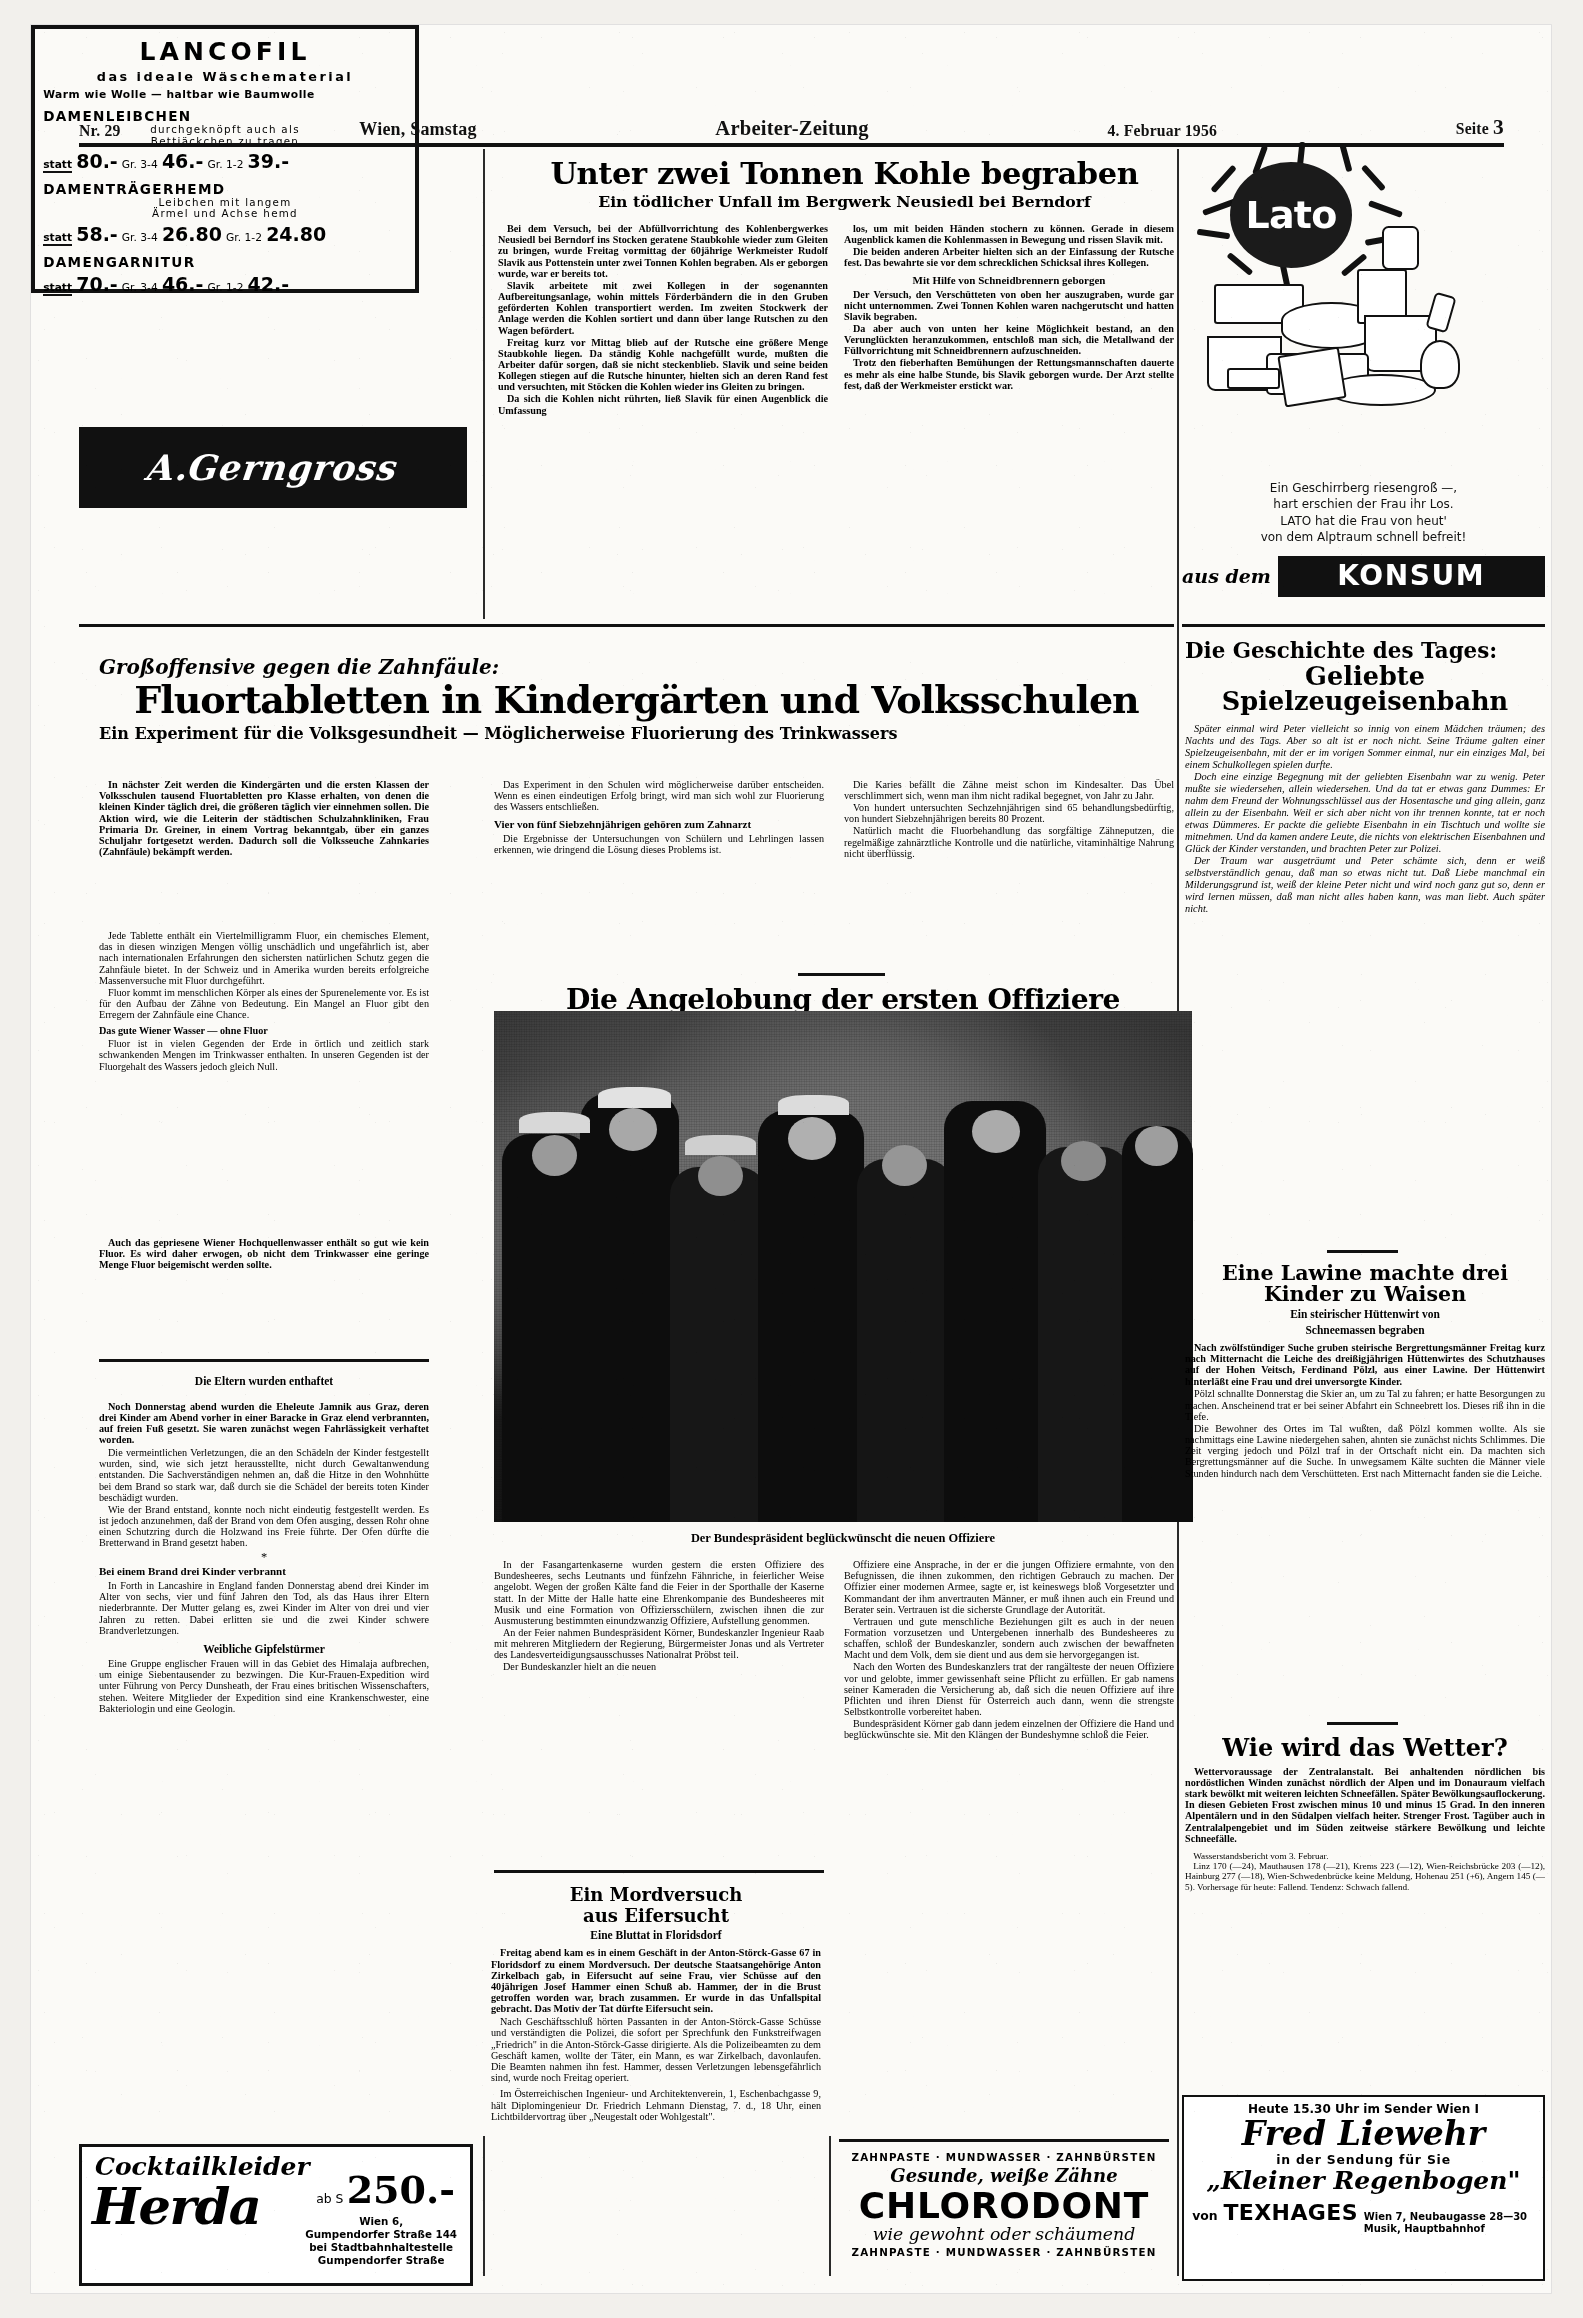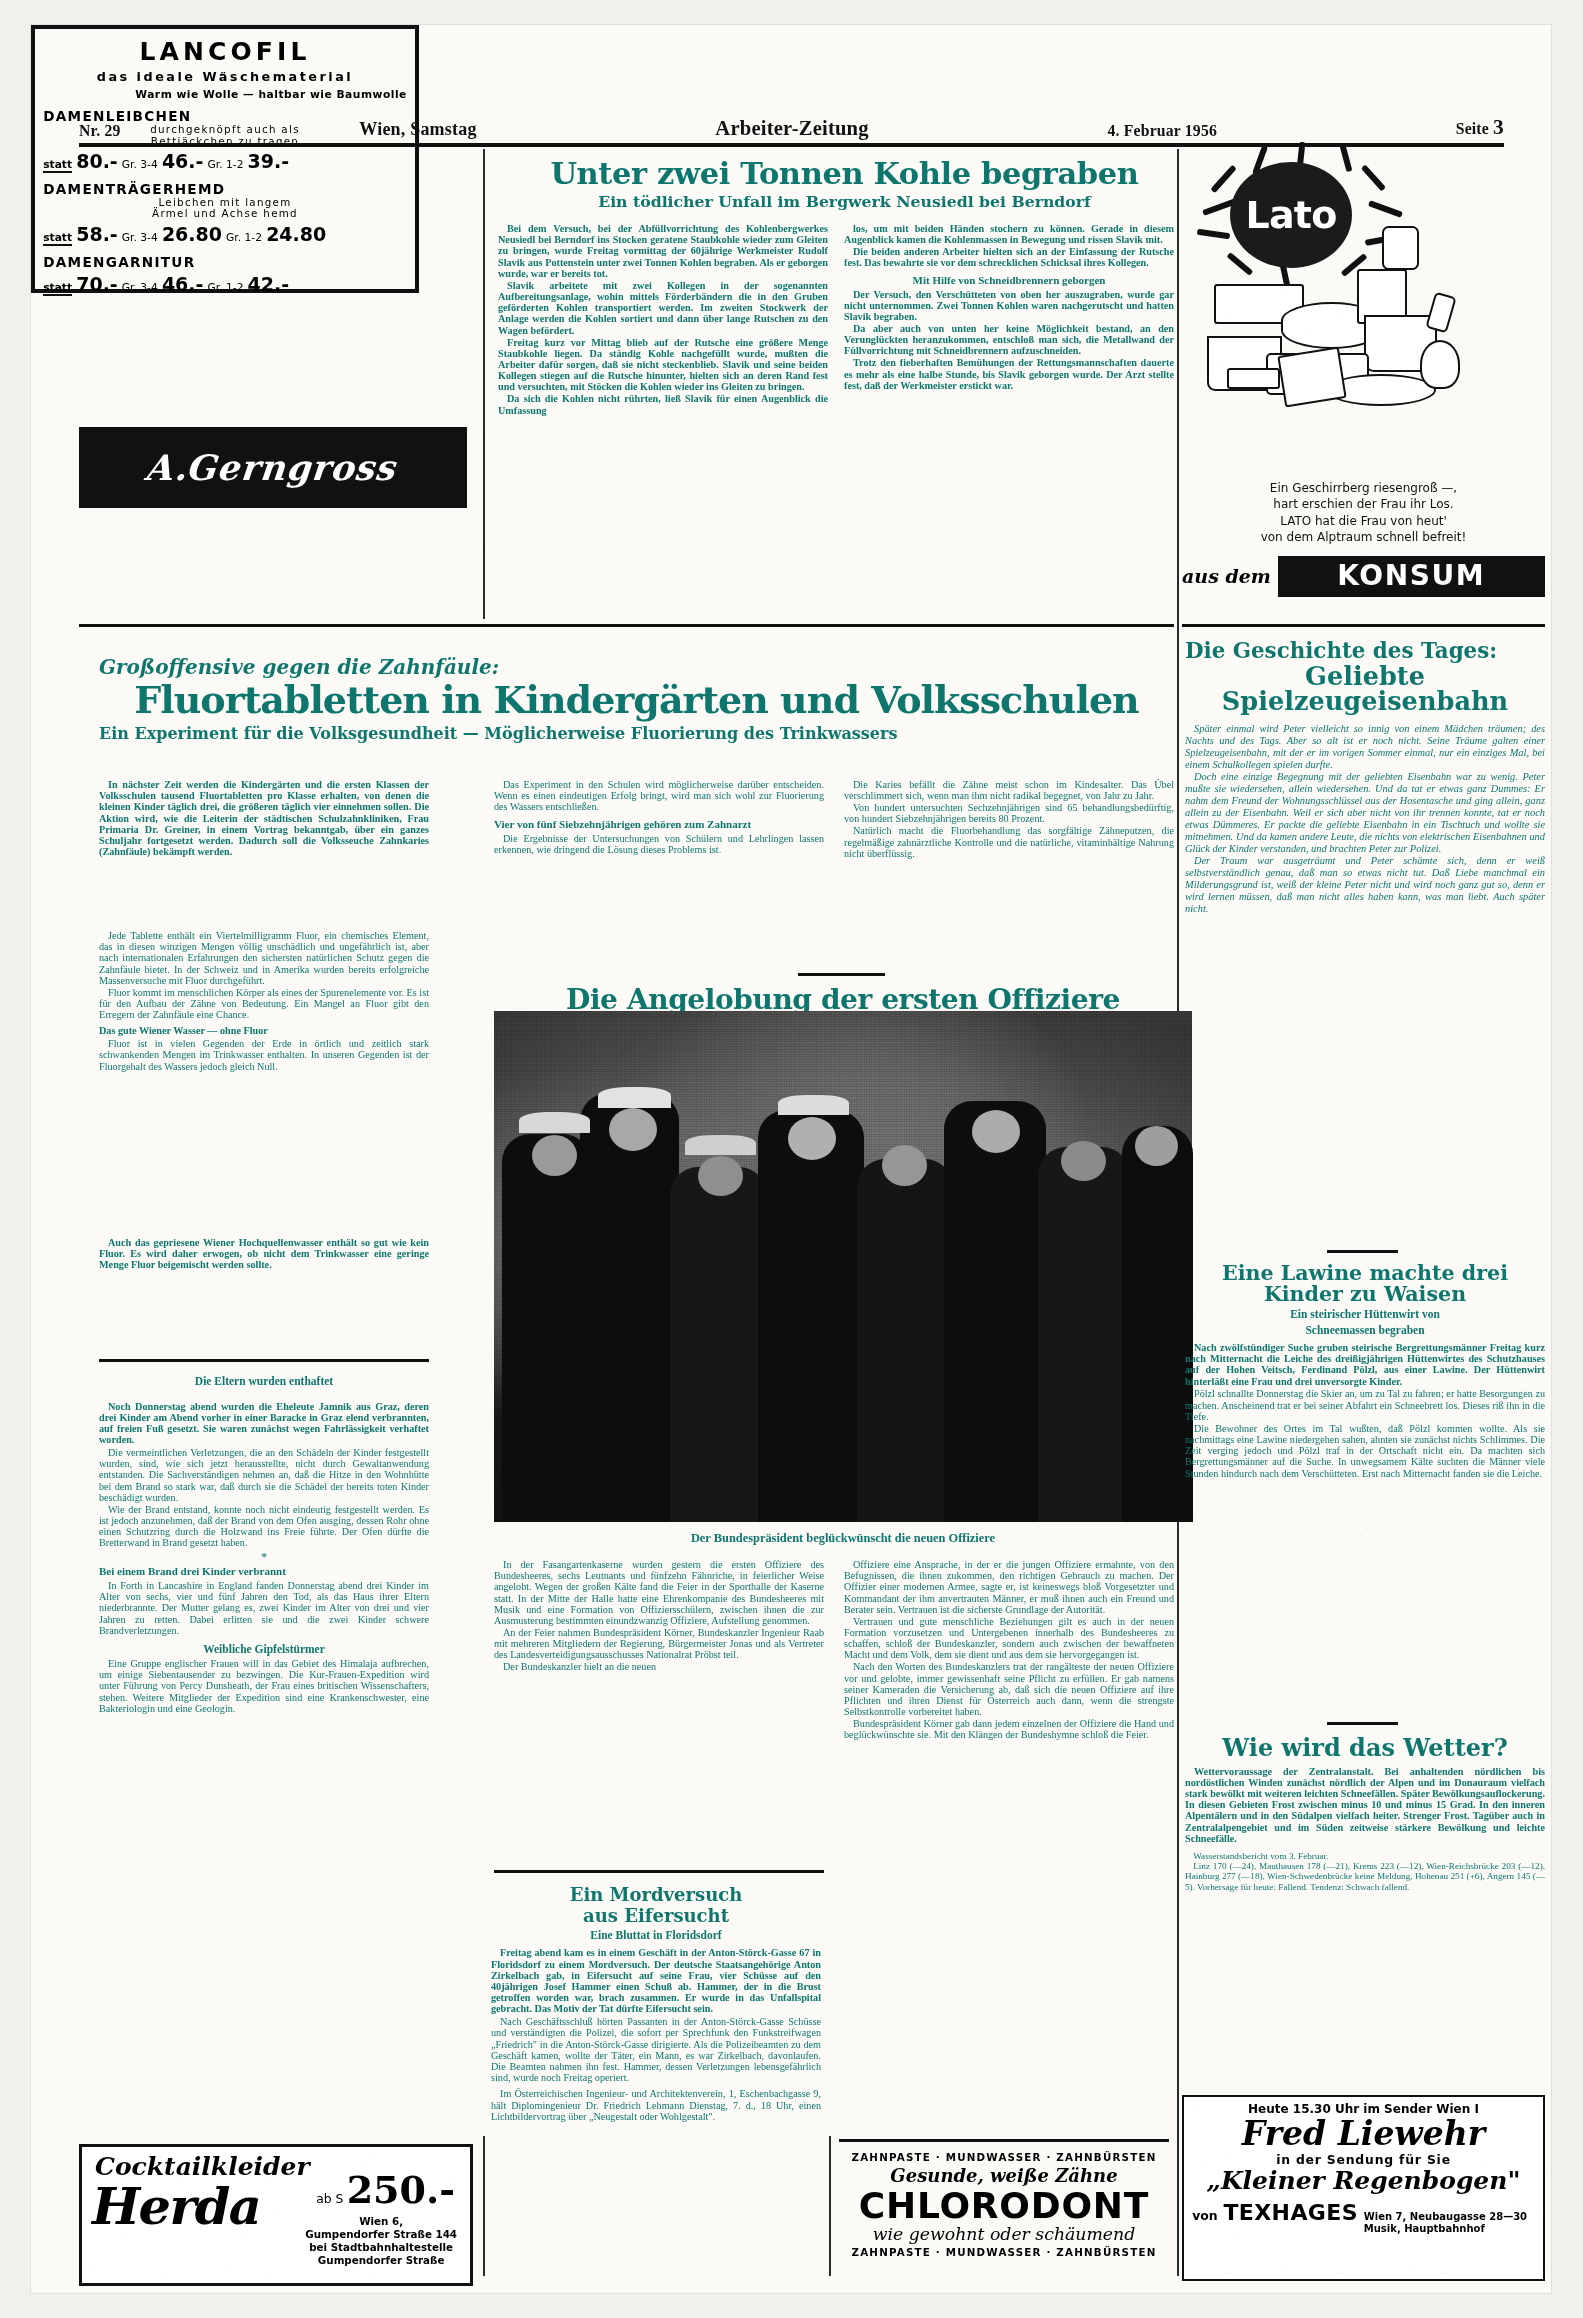--- a/index.html
+++ b/index.html
@@ -41,21 +41,21 @@
   .mh-place{font-size:18px;}
   .mh-title{font-size:20.6px;}
   .mh-date{font-size:15.7px;}
   .mh-page{font-size:15.7px;}
   .mh-page b{font-size:21.4px;}
   .mast-rule{
     position:absolute;left:48px;top:118px;width:1425px;height:4.1px;background:#111;
   }
 
   
-  .col{position:absolute;color:#0f766e;}
+  .col{position:absolute;color:#000000;}
   .body-txt{
     font-size:10.2px;line-height:11.2px;text-align:justify;
     font-family:"Liberation Serif",serif;-webkit-hyphens:auto;hyphens:auto;
   }
   .body-txt p{margin:0 0 0 0;text-indent:9px;}
   .body-txt p+p{margin-top:0.8px;}
   .bold-lead p{font-weight:bold;}
   .sub-h{
     font-weight:bold;font-size:11px;line-height:12.4px;text-align:center;
     margin:5px 0 2.5px;
@@ -65,21 +65,21 @@
   .lanco-inner{border:4.1px solid #111;height:100%;box-sizing:border-box;padding:6.6px 8.2px 0;}
   .lanco-brand{
     text-align:center;font-family:"DejaVu Sans",sans-serif;font-weight:bold;
     font-size:25px;letter-spacing:4.1px;margin-top:1.6px;
   }
   .lanco-sub1{
     text-align:center;font-family:"DejaVu Sans",sans-serif;font-weight:bold;
     font-size:12.8px;letter-spacing:2.5px;margin-top:3.3px;
   }
   .lanco-sub2{
-    text-align:right;font-family:"DejaVu Sans",sans-serif;font-weight:bold;
+    text-align:left;font-family:"DejaVu Sans",sans-serif;font-weight:bold;
     font-size:10.7px;letter-spacing:0.5px;margin-top:3.3px;
   }
   .lanco-item{font-family:"DejaVu Sans",sans-serif;font-weight:bold;font-size:13.6px;
     letter-spacing:1.3px;margin-top:7.4px;}
   .lanco-desc{font-family:"DejaVu Sans",sans-serif;font-size:10.3px;letter-spacing:1.3px;
     text-align:center;line-height:11.5px;}
   .lanco-price{font-family:"DejaVu Sans",sans-serif;font-size:10.3px;margin-top:3.3px;
     display:flex;align-items:baseline;gap:4.1px;}
   .lanco-price .statt{font-weight:bold;font-size:10.7px;border-bottom:2.5px solid #111;}
   .lanco-price .big{font-weight:bold;font-size:19px;}

